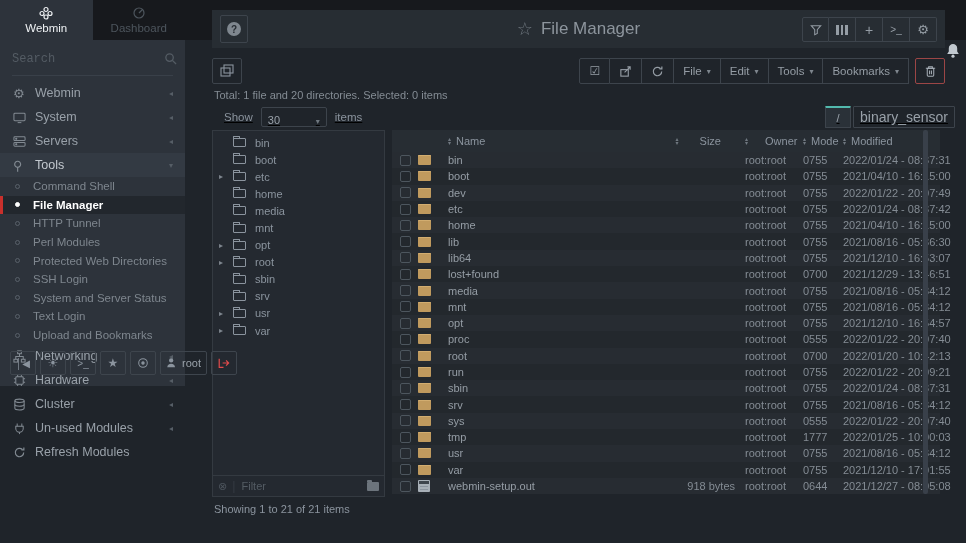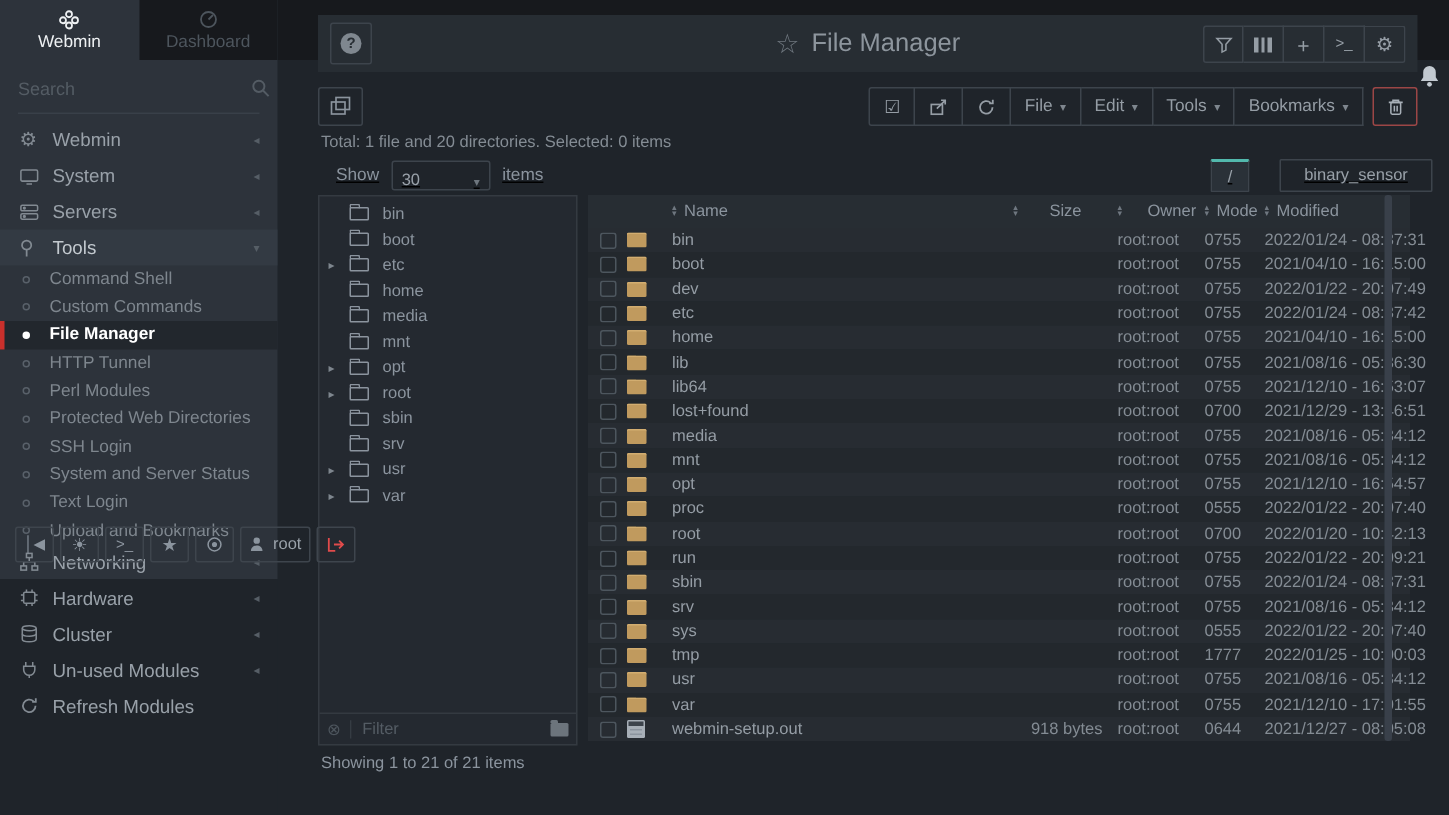--- a/index.html
+++ b/index.html
@@ -8,21 +8,21 @@
   svg { display:block; }
 
   
   .sidebar { position:absolute; left:0; top:0; width:185px; height:386px; background:#2d333b; z-index:2; }
   .tabs { display:flex; height:40px; }
   .tab { flex:1; display:flex; flex-direction:column; align-items:center; justify-content:center; gap:2px; cursor:pointer; }
   .tab-webmin { background:#2d333b; color:#eef1f3; }
   .tab-dashboard { background:#17191d; color:#4d555d; }
   .tab .tlabel { font-size:11.5px; }
   .searchbox { height:34px; margin:2px 12px 0 12px; border-bottom:1px solid #394049; display:flex; align-items:center; }
-  .searchbox input { flex:1; background:transparent; border:none; outline:none; color:#aab2ba; font-size:12px; }
+  .searchbox input { flex:1; background:transparent; border:none; outline:none; color:#aab2ba; font-size:12px;font-family:Liberation Mono, monospace; }
   .searchbox input::placeholder { color:#545c64; }
   .menu { margin-top:5px; }
   .cat { height:24px; display:flex; align-items:center; padding:0 12px 0 13px; cursor:pointer; }
   .cat-ic { width:22px; color:#828a92; font-size:13px; display:flex; align-items:center; }
   .cat-lab { font-size:12.5px; color:#99a1a9; }
   .chev { margin-left:auto; color:#565e66; font-size:8px; }
   .cat-tools { background:#333a43; }
   .cat-tools .cat-lab { color:#c3c9cf; }
   .sub { position:relative; height:18.6px; display:flex; align-items:center; padding-left:15px; cursor:pointer; }
   .dot { width:5px; height:5px; border:1px solid #59616a; border-radius:50%; margin-right:13px; flex:none; }
@@ -74,22 +74,22 @@
   .totalline { position:absolute; left:2px; top:79px; font-size:11px; color:#848c94; }
 
   .showline { position:absolute; left:12px; top:95px; width:731px; height:24px; display:flex; align-items:center;text-decoration:underline; }
   .showlab, .itemslab { font-size:11.5px; color:#8b949e; }
   .showsel { width:66px; height:20px; border:1px solid #3d444c; border-radius:2px; margin:0 8px; display:flex;
     align-items:flex-end; padding:0 6px; color:#99a1a9; font-size:11px; cursor:pointer; background:transparent; }
   .showsel .caret { margin-left:auto; font-size:8px; color:#6e767e; }
   .pathwrap { margin-left:auto; display:flex; }
   .rootbtn { width:26px; height:22px; background:#2a3138; border:1px solid #3d444c; border-top:2px solid #52b9ad;
     color:#9aa2aa; font-size:11px; display:flex; align-items:center; justify-content:center; cursor:pointer; border-radius:1px; }
-  .pathbox { width:102px; height:22px; margin-left:20px; background:transparent; border:1px solid #3d444c; border-radius:1px;
-    color:#99a1a9; font-size:11px; text-align:center; outline:none; }
+  .pathbox { width:102px; height:22px; margin-left:2px; background:transparent; border:1px solid #3d444c; border-radius:1px;
+    color:#99a1a9; font-size:14px; text-align:center; outline:none; }
 
   
   .tree { position:absolute; left:0; top:120px; width:173px; height:367px; background:#242930; border:1px solid #343a41; }
   .treelist { padding-top:3px; }
   .titem { height:17.1px; display:flex; align-items:center; padding-left:6px; cursor:pointer; }
   .texp { width:14px; font-size:8px; color:#7e868e; }
   .tfold { width:13px; height:9px; border:1px solid #8b949e; border-radius:1px; position:relative; margin-right:9px; flex:none; }
   .tfold::before { content:""; position:absolute; left:-1px; top:-3px; width:5px; height:2px; border:1px solid #8b949e; border-bottom:none; border-radius:1px 1px 0 0; }
   .tlab { font-size:11px; color:#8b949e; }
   .filterbar { position:absolute; left:0; bottom:0; width:171px; height:21px; border-top:1px solid #343a41;
@@ -194,24 +194,20 @@
     </div>
     <div class="cat cat-tools">
       <span class="cat-ic">⚲</span>
       <span class="cat-lab">Tools</span>
       <span class="chev">▾</span>
     </div>
 
     <div class="sub">
       <span class="dot"></span>
       <span class="sub-lab">Command Shell</span>
-    </div>
-    <div class="sub">
-      <span class="dot"></span>
-      <span class="sub-lab">Custom Commands</span>
     </div>
     <div class="sub active">
       <span class="dot"></span>
       <span class="sub-lab">File Manager</span>
     </div>
     <div class="sub">
       <span class="dot"></span>
       <span class="sub-lab">HTTP Tunnel</span>
     </div>
     <div class="sub">

